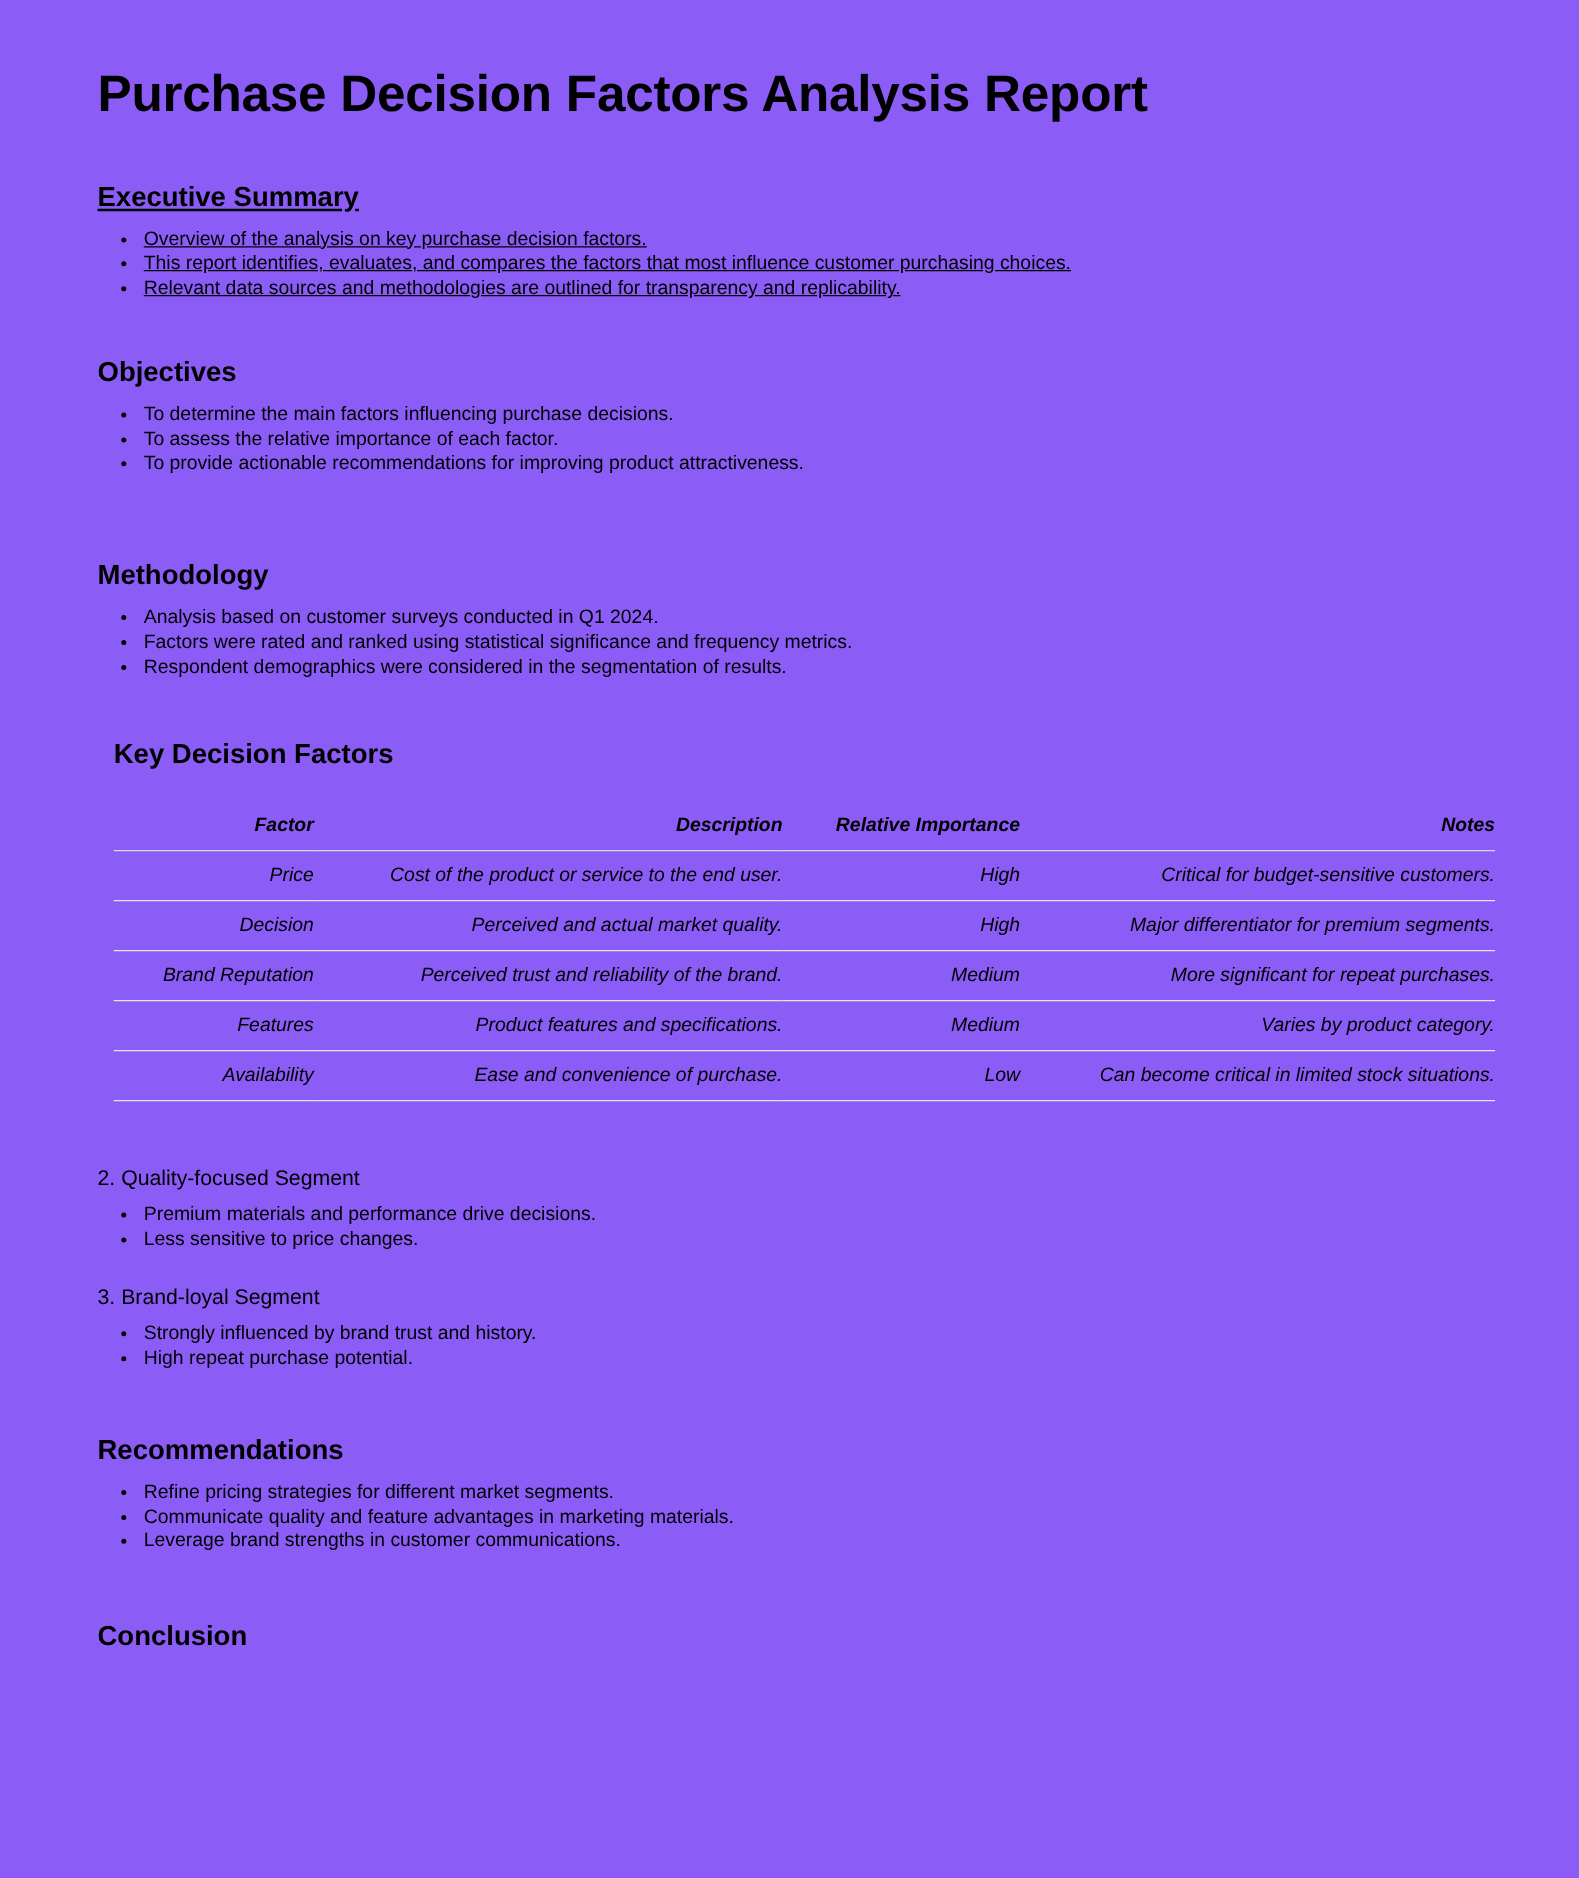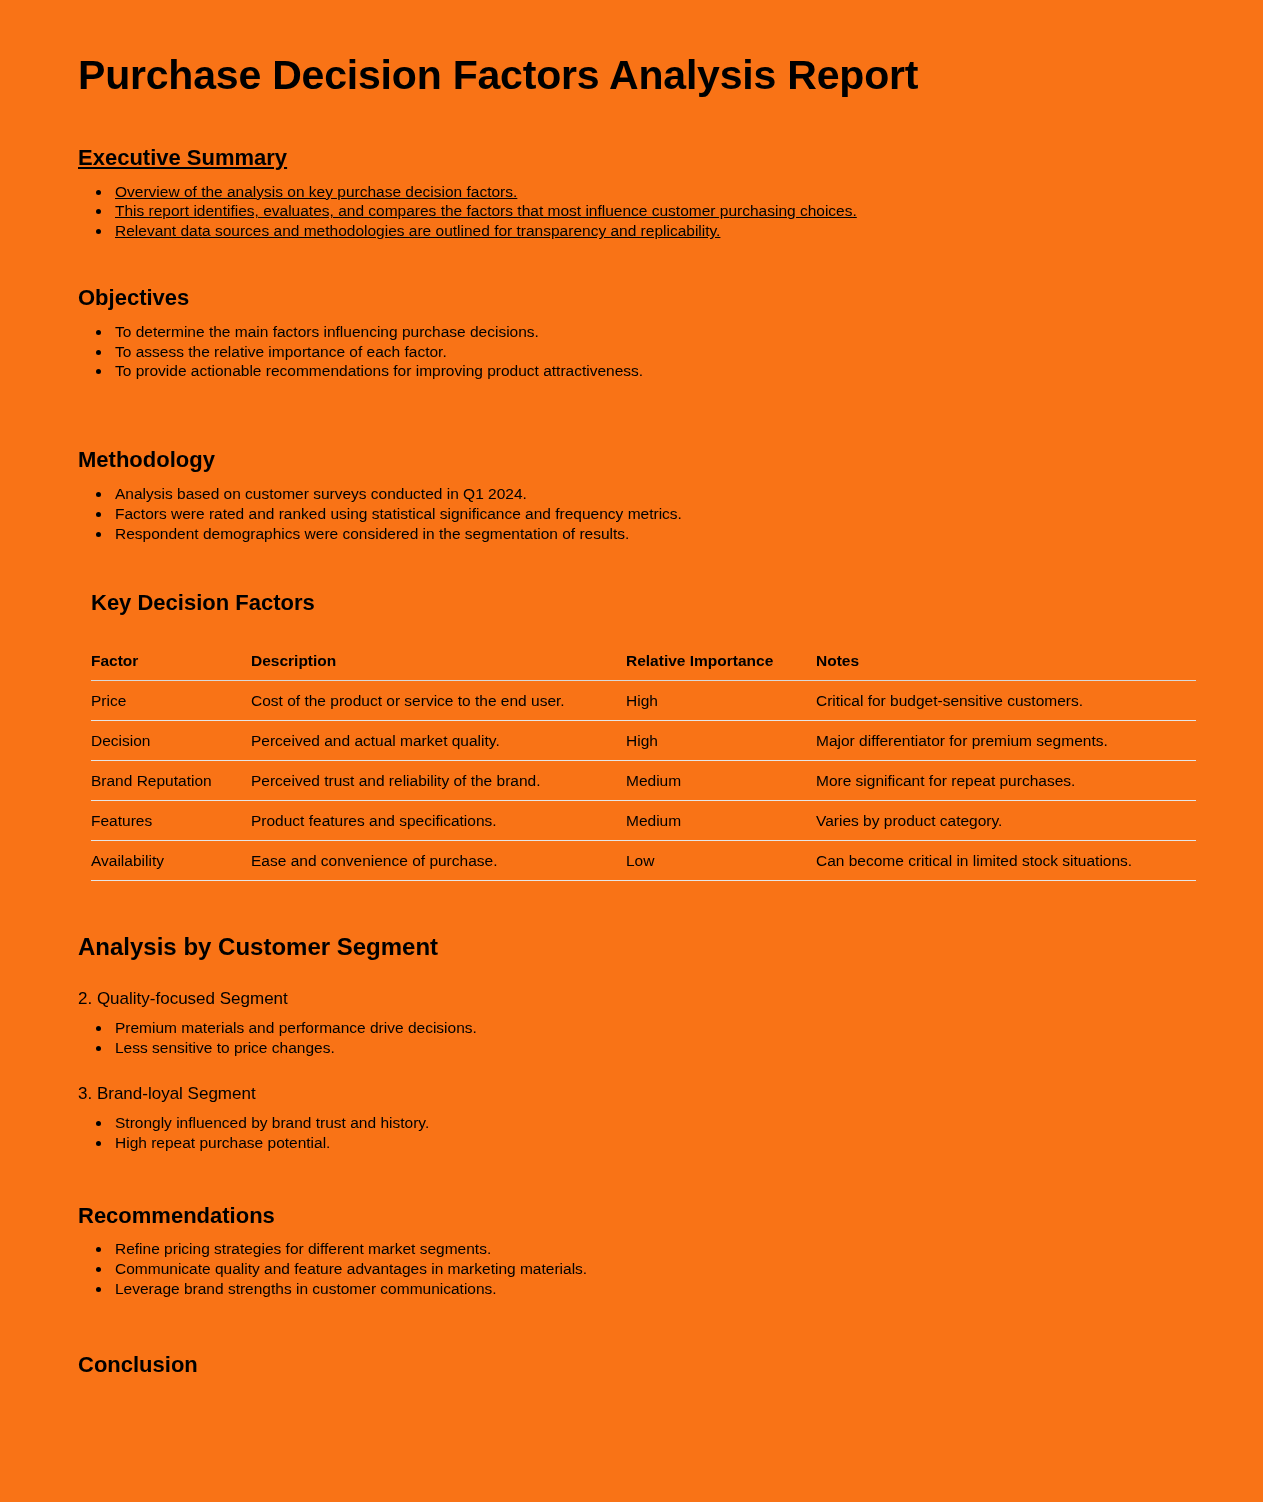--- a/index.html
+++ b/index.html
@@ -13,21 +13,21 @@
     overflow: hidden;
     font-family: "Liberation Sans", sans-serif;
     color: #000000;
     -webkit-font-smoothing: antialiased;
   }
 
   .page {
     position: relative;
     width: 1263px;
     height: 1502px;
-    background: #f97316;
+    background: #8b5cf6;
     box-sizing: border-box;
     padding: 0 78px;
   }
 
   
   .doc-title {
     font-size: 41px;
     font-weight: bold;
     line-height: 1.15;
     letter-spacing: -0.2px;
@@ -73,24 +73,25 @@
 
   
   table.factors {
     border-collapse: collapse;
     width: 1105px;
     margin-top: 25px;
     table-layout: fixed;
   }
   table.factors th,
   table.factors td {
-    text-align: left;
+    text-align: right;
     vertical-align: middle;
     font-size: 15.5px;
     padding: 0;
+    font-style: italic;
   }
   table.factors th {
     font-weight: bold;
     height: 38px;
     line-height: 38px;
     border-bottom: 1px solid #d9d9d9;
   }
   table.factors td {
     font-weight: normal;
     height: 39px;
@@ -203,21 +204,20 @@
           <td class="col-factor">Availability</td>
           <td class="col-description">Ease and convenience of purchase.</td>
           <td class="col-importance">Low</td>
           <td class="col-notes">Can become critical in limited stock situations.</td>
         </tr>
       </tbody>
     </table>
   </section>
 
   <section class="sec sec-seg">
-    <h2 class="section-heading large">Analysis by Customer Segment</h2>
 
 
     <div class="segment">
       <h3 class="segment-title">2. Quality-focused Segment</h3>
       <ul class="bullets">
         <li>Premium materials and performance drive decisions.</li>
         <li>Less sensitive to price changes.</li>
       </ul>
     </div>
 

